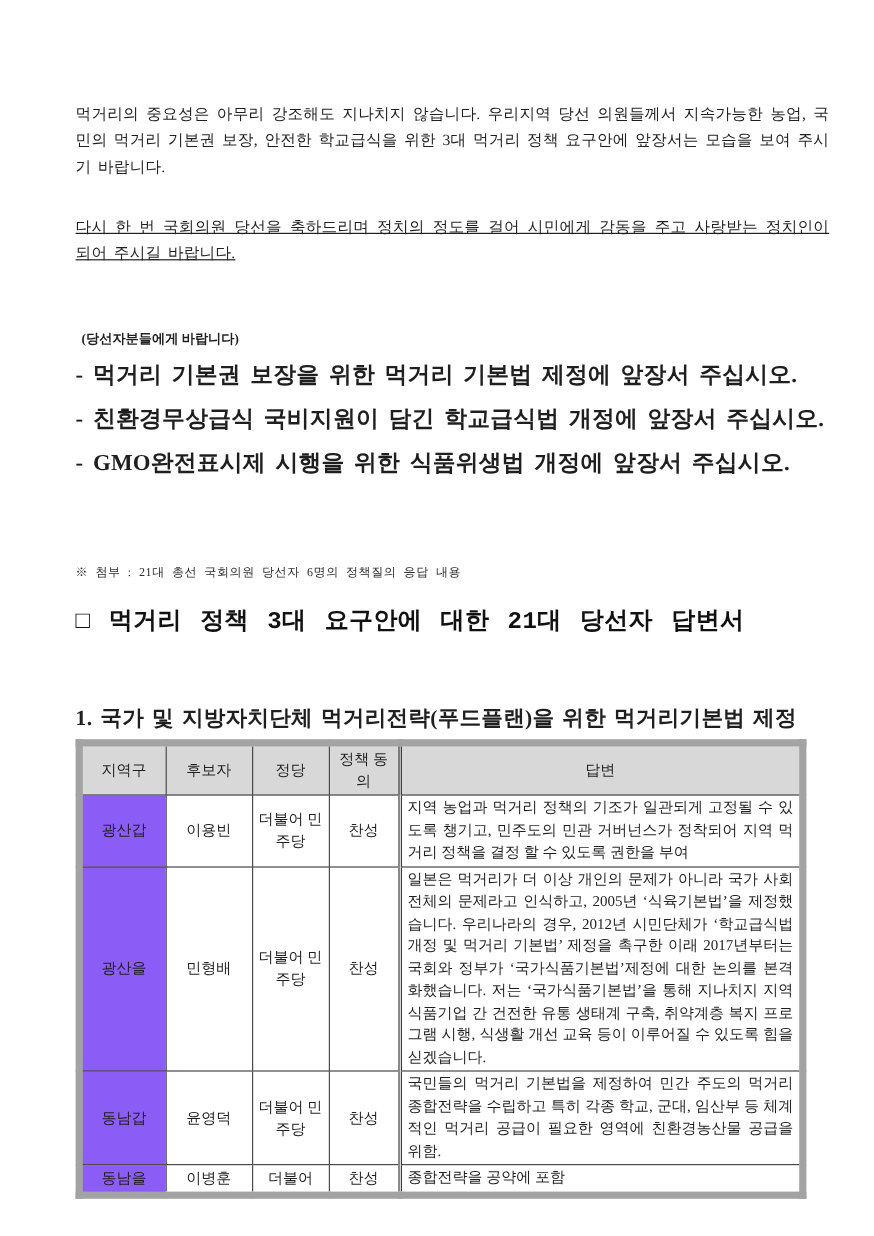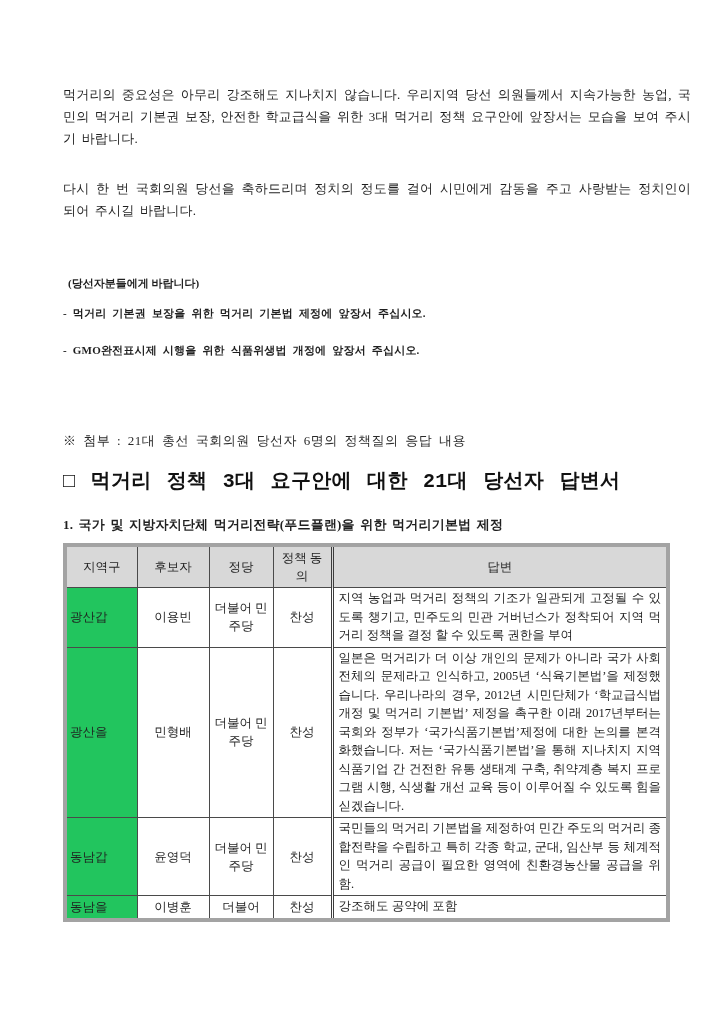--- a/index.html
+++ b/index.html
@@ -24,92 +24,93 @@
     margin: 0;
     font-size: 13px;
     line-height: 22px;
     text-align: justify;
     word-break: break-all;
     letter-spacing: 0.2px;
     word-spacing: 2px;
   }
   .body-paragraph + .body-paragraph {
     margin-top: 28px;
+    text-decoration: underline;
   }
   .request-heading {
     margin: 50px 0 8px 0;
     padding-left: 5px;
     font-size: 11px;
     font-weight: bold;
     line-height: 22px;
   }
   .request-list {
     margin: 0;
     padding: 0;
     list-style: none;
   }
   .request-list li {
     margin: 0 0 15px 0;
-    font-size: 11px;
+    font-size: 19px;
     font-weight: bold;
     line-height: 22px;
     letter-spacing: 0.2px;
     word-spacing: 3px;
     font-family: Liberation Serif, serif;
   }
   .attachment-note {
     margin: 72px 0 0 0;
-    font-size: 13px;
+    font-size: 10px;
     line-height: 16px;
     letter-spacing: 0.5px;
     word-spacing: 3px;
     color: #2a2a2a;
   }
   .section-title {
     margin: 20px 0 0 0;
     font-family: Liberation Mono, monospace;
     font-size: 20px;
     font-weight: bold;
     line-height: 26px;
     letter-spacing: 0.3px;
     word-spacing: 3px;
     color: #111;
   }
   .subsection-title {
-    margin: 20px 0 0 0;
-    font-size: 13px;
+    margin: 56px 0 0 0;
+    font-size: 18px;
     font-weight: bold;
     line-height: 20px;
     letter-spacing: 0.2px;
     word-spacing: 2px;
   }
   table.answer-table {
     margin-top: 8px;
     width: 603px;
     border-collapse: collapse;
-    border: 4px solid #a3a3a3;
+    border: 6px solid #a3a3a3;
     table-layout: fixed;
     font-size: 12.5px;
   }
   .answer-table th,
   .answer-table td {
     border: 1px solid #4a4a4a;
     padding: 2px 3px;
     line-height: 18px;
     vertical-align: middle;
   }
   .answer-table th {
     background: #d8d8d8;
     font-weight: normal;
     text-align: center;
     height: 34px;
   }
   .answer-table td.cell-district {
-    background: #22c55e;
-    text-align: left;
+    background: #8b5cf6;
+    text-align: center;
   }
   .answer-table td.cell-center {
     text-align: center;
   }
   .answer-table th.col-answer,
   .answer-table td.col-answer {
     border-left: 3px double #3c3c3c;
   }
   .answer-table td.col-answer {
     vertical-align: top;
@@ -128,20 +129,21 @@
 <body>
 
 <div class="page">
 
   <p class="body-paragraph">먹거리의 중요성은 아무리 강조해도 지나치지 않습니다. 우리지역 당선 의원들께서 지속가능한 농업, 국민의 먹거리 기본권 보장, 안전한 학교급식을 위한 3대 먹거리 정책 요구안에 앞장서는 모습을 보여 주시기 바랍니다.</p>
   <p class="body-paragraph">다시 한 번 국회의원 당선을 축하드리며 정치의 정도를 걸어 시민에게 감동을 주고 사랑받는 정치인이 되어 주시길 바랍니다.</p>
 
   <p class="request-heading">(당선자분들에게 바랍니다)</p>
   <ul class="request-list">
     <li>- 먹거리 기본권 보장을 위한 먹거리 기본법 제정에 앞장서 주십시오.</li>
+    <li>- 친환경무상급식 국비지원이 담긴 학교급식법 개정에 앞장서 주십시오.</li>
     <li>- GMO완전표시제 시행을 위한 식품위생법 개정에 앞장서 주십시오.</li>
   </ul>
 
   <p class="attachment-note">※ 첨부 : 21대 총선 국회의원 당선자 6명의 정책질의 응답 내용</p>
 
   <h1 class="section-title">□ 먹거리 정책 3대 요구안에 대한 21대 당선자 답변서</h1>
 
   <h2 class="subsection-title">1. 국가 및 지방자치단체 먹거리전략(푸드플랜)을 위한 먹거리기본법 제정</h2>
 
   <table class="answer-table">
@@ -181,18 +183,18 @@
         <td class="cell-center">윤영덕</td>
         <td class="cell-center">더불어 민주당</td>
         <td class="cell-center">찬성</td>
         <td class="col-answer">국민들의 먹거리 기본법을 제정하여 민간 주도의 먹거리 종합전략을 수립하고 특히 각종 학교, 군대, 임산부 등 체계적인 먹거리 공급이 필요한 영역에 친환경농산물 공급을 위함.</td>
       </tr>
       <tr>
         <td class="cell-district">동남을</td>
         <td class="cell-center">이병훈</td>
         <td class="cell-center">더불어</td>
         <td class="cell-center">찬성</td>
-        <td class="col-answer">강조해도 공약에 포함</td>
+        <td class="col-answer">종합전략을 공약에 포함</td>
       </tr>
     </tbody>
   </table>
 
 </div>
 
 </body></html>

